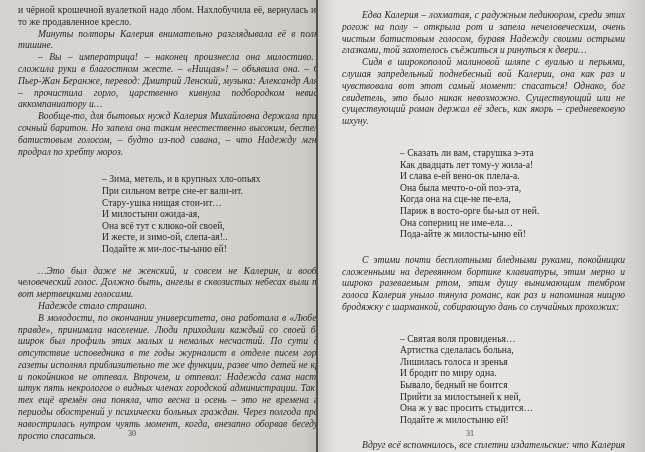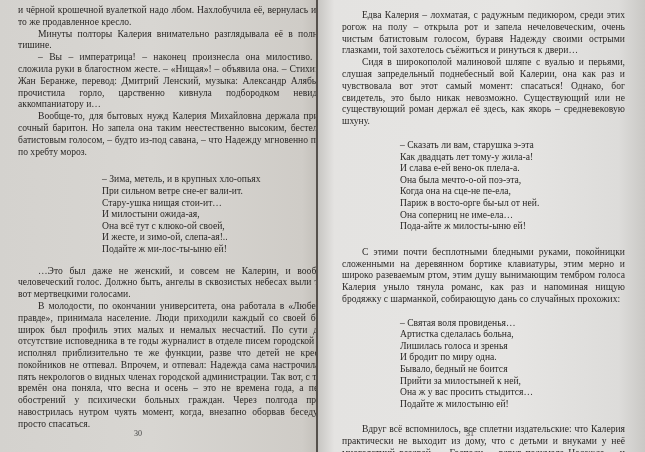--- a/index.html
+++ b/index.html
@@ -7,46 +7,47 @@
          font-family:"Liberation Serif", "DejaVu Serif", serif; color:#2a2826; }
   .page { position:absolute; top:0; height:452px; box-sizing:border-box; overflow:hidden; }
   .left { left:0; width:378px;
           background: linear-gradient(to right, #d4d2ce 0%, #d8d6d2 40%, #cfccc7 80%, #a9a39c 93%, #8c857d 98%, #6a645e 100%);
           padding:4px 34px 0 18px; }
   .right { left:318px; width:327px;
            background: linear-gradient(to right, #c8c6c3 0%, #e4e3e1 5%, #e6e5e3 60%, #dddcda 92%, #c9c8c5 100%);
            padding:9px 20px 0 24px; }
   .gutter { position:absolute; left:316px; top:0; width:5px; height:452px; background:#55504b; }
   p { margin:0; font-size:9.6px; line-height:11.8px; text-align:justify; }
-  p.ind { text-indent:20px; }
+  p.ind { text-indent:20px;font-style:italic; }
   .verse { margin:16px 0 10px 0; padding-left:84px; font-size:9.6px; line-height:11.6px; }
-  .right .verse { padding-left:58px; margin:12px 0 14px 0; }
+  .right .verse { padding-left:58px; margin:20px 0 14px 0; }
   .verse div { white-space:nowrap; }
   .pnum { position:absolute; bottom:14px; font-size:8px; color:#444; }
-  .left .pnum { left:134px; }
+  .left .pnum { left:128px; }
   .right .pnum { left:148px;margin-top:20px; }
 </style>
 </head>
 <body>
 
 <div class="page left">
   <p>и чёрной крошечной вуалеткой надо лбом. Нахлобучила её, вернулась и села в то же продавленное кресло.</p>
   <p class="ind">Минуты полторы Калерия внимательно разглядывала её в полнейшей тишине.</p>
   <p class="ind">– Вы – императрица! – наконец произнесла она милостиво. Вновь сложила руки в благостном жесте. – «Нищая»! – объявила она. – Стихи: Пьер-Жан Беранже, перевод: Дмитрий Ленский, музыка: Александр Алябьев… – прочистила горло, царственно кивнула подбородком невидимому аккомпаниатору и…</p>
   <p class="ind">Вообще-то, для бытовых нужд Калерия Михайловна держала приятный сочный баритон. Но запела она таким неестественно высоким, бестелесным батистовым голосом, – будто из-под савана, – что Надежду мгновенно продрал по хребту мороз.</p>
   <div class="verse">
     <div>– Зима, метель, и в крупных хло-опьях</div>
     <div>При сильном ветре сне-ег вали-ит.</div>
     <div>Стару-ушка нищая стои-ит…</div>
     <div>И милостыни ожида-ая,</div>
     <div>Она всё тут с клюко-ой своей,</div>
     <div>И жесте, и зимо-ой, слепа-ая!..</div>
     <div>Подайте ж ми-лос-ты-ыню ей!</div>
   </div>
   <p class="ind">…Это был даже не женский, и совсем не Калерин, и вообще не человеческий голос. Должно быть, ангелы в сквозистых небесах выли такими вот мертвецкими голосами.</p>
+  <p class="ind">Надежде стало страшно.</p>
   <p class="ind">В молодости, по окончании университета, она работала в «Люберецкой правде», принимала население. Люди приходили каждый со своей бедой – широк был профиль этих малых и немалых несчастий. По сути дела, в отсутствие исповедника в те годы журналист в отделе писем городской газеты исполнял приблизительно те же функции, разве что детей не крестил и покойников не отпевал. Впрочем, и отпевал: Надежда сама настрочила штук пять некрологов о видных членах городской администрации. Так вот, с тех ещё времён она поняла, что весна и осень – это не времена года, а периоды обострений у психически больных граждан. Через полгода практики навострилась нутром чуять момент, когда, внезапно оборвав беседу, надо просто спасаться.</p>
   <div class="pnum">30</div>
 </div>
 
 <div class="gutter"></div>
 
 <div class="page right">
   <p class="ind">Едва Калерия – лохматая, с радужным педикюром, среди этих рогож на полу – открыла рот и запела нечеловеческим, очень чистым батистовым голосом, буравя Надежду своими острыми глазками, той захотелось съёжиться и ринуться к двери…</p>
   <p class="ind">Сидя в широкополой малиновой шляпе с вуалью и перьями, слушая запредельный поднебесный вой Калерии, она как раз и чувствовала вот этот самый момент: спасаться! Однако, бог свидетель, это было никак невозможно. Существующий или не существующий роман держал её здесь, как якорь – средневековую шхуну.</p>
   <div class="verse">

